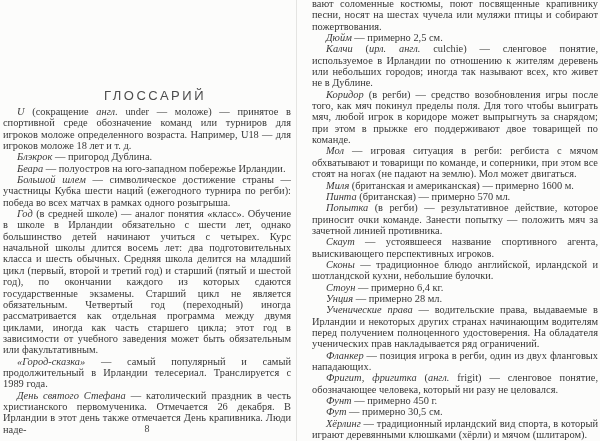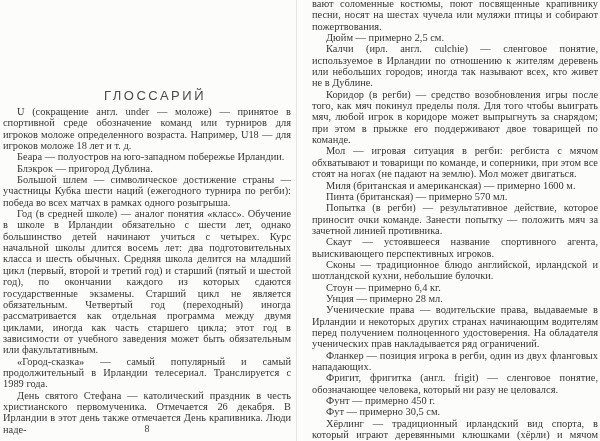--- a/index.html
+++ b/index.html
@@ -61,42 +61,42 @@
   .page.right .body-text {
     top: -2px;
     left: 12px;
     width: 286px;
   }
   .body-text p {
     margin: 0;
     text-indent: 14px;
   }
   .body-text p.no-indent { text-indent: 0; }
-  .term { }
+  .term { font-style: italic; }
   .pagenum {
     position: absolute;
     top: 423px;
     left: 3px;
     width: 288px;
     text-align: center;
     font-size: 10px;
     color: #444;
   }
 </style>
 </head>
 <body>
 
 <div class="spread">
 
   <section class="page left">
     <h1 class="chapter-heading">ГЛОССАРИЙ</h1>
     <div class="body-text" id="left-body">
         <p><span class="term">U</span><span> (сокращение </span><span class="term">англ.</span><span> under — моложе) — принятое в спортивной среде обозначение команд или турниров для игроков моложе определенного возраста. Например, U18 — для игроков моложе 18 лет и т. д.</span></p>
+        <p><span class="term">Блэкрок</span><span> — пригород Дублина.</span></p>
         <p><span class="term">Беара</span><span> — полуостров на юго-западном побережье Ирландии.</span></p>
-        <p><span class="term">Блэкрок</span><span> — пригород Дублина.</span></p>
         <p><span class="term">Большой шлем</span><span> — символическое достижение страны — участницы Кубка шести наций (ежегодного турнира по регби): победа во всех матчах в рамках одного розыгрыша.</span></p>
         <p><span class="term">Год</span><span> (в средней школе) — аналог понятия «класс». Обучение в школе в Ирландии обязательно с шести лет, однако большинство детей начинают учиться с четырех. Курс начальной школы длится восемь лет: два подготовительных класса и шесть обычных. Средняя школа делится на младший цикл (первый, второй и третий год) и старший (пятый и шестой год), по окончании каждого из которых сдаются государственные экзамены. Старший цикл не является обязательным. Четвертый год (переходный) иногда рассматривается как отдельная программа между двумя циклами, иногда как часть старшего цикла; этот год в зависимости от учебного заведения может быть обязательным или факультативным.</span></p>
         <p><span class="term">«Город-сказка»</span><span> — самый популярный и самый продолжительный в Ирландии телесериал. Транслируется с 1989 года.</span></p>
         <p><span class="term">День святого Стефана</span><span> — католический праздник в честь христианского первомученика. Отмечается 26 декабря. В Ирландии в этот день также отмечается День крапивника. Люди наде-</span></p>
       </div>
     <div class="pagenum">8</div>
   </section>
 
   <div class="divider"></div>
 

